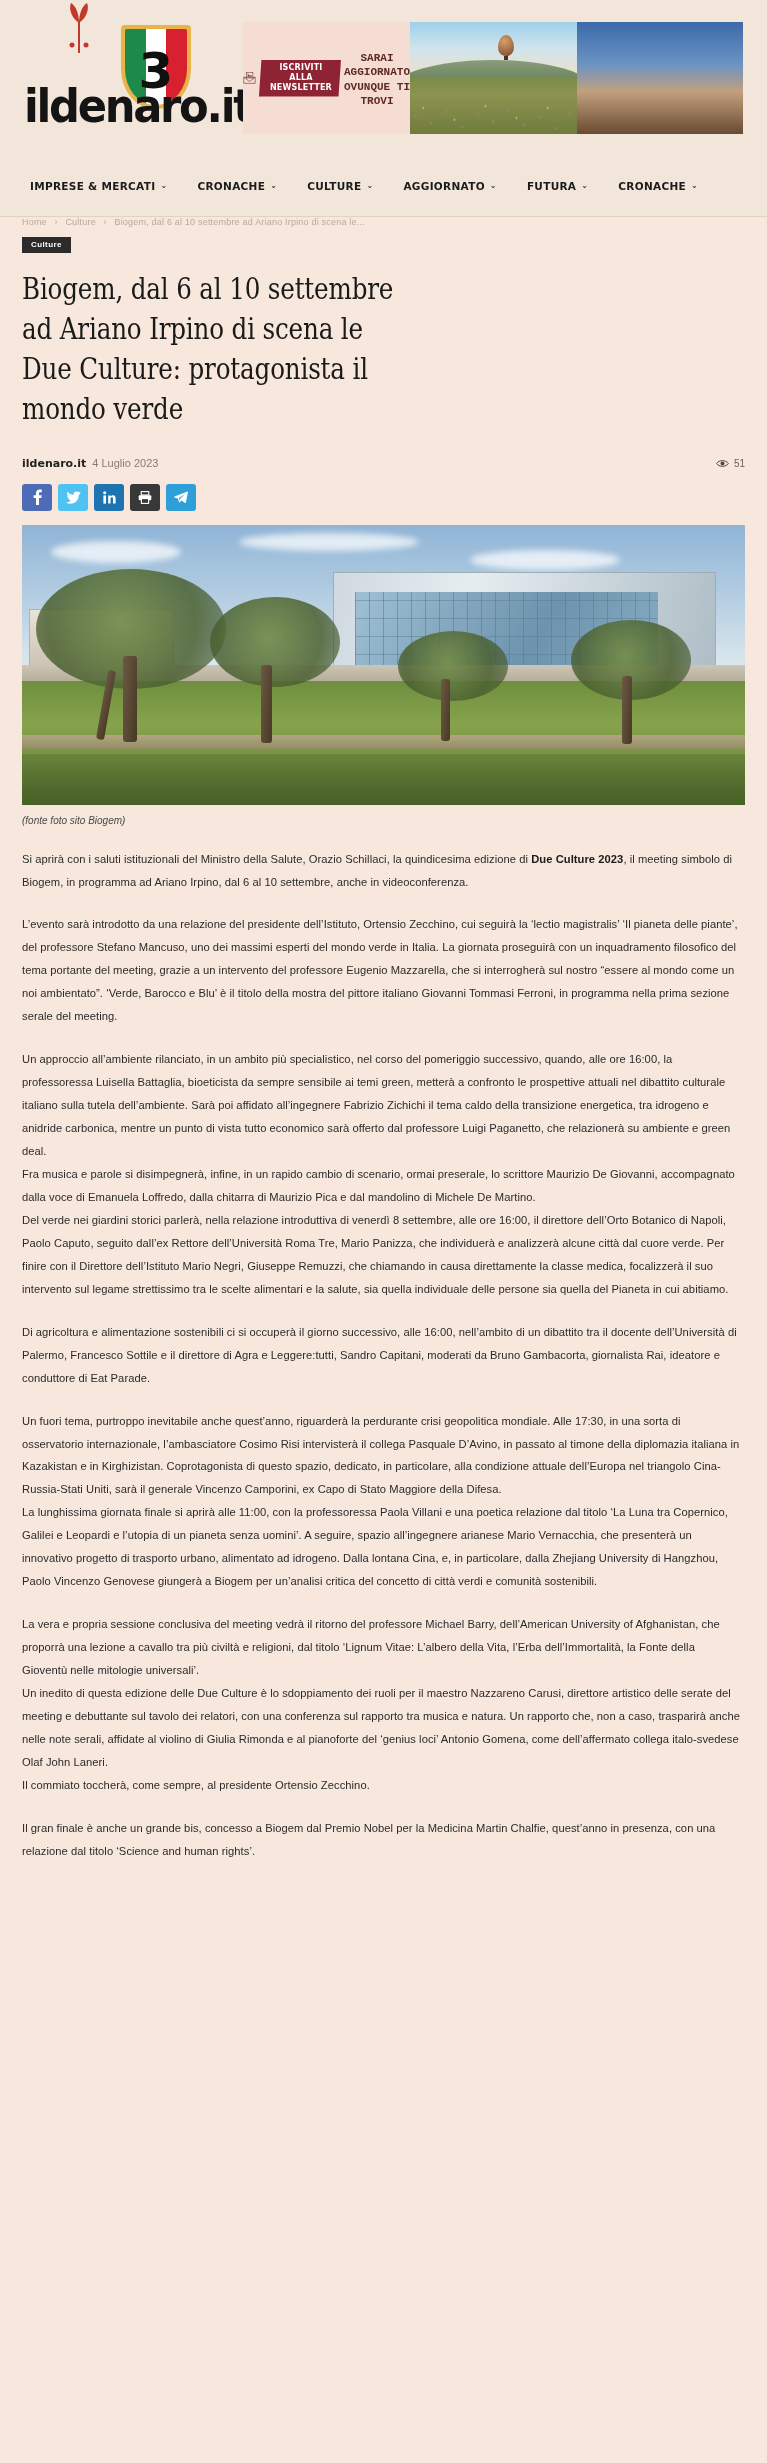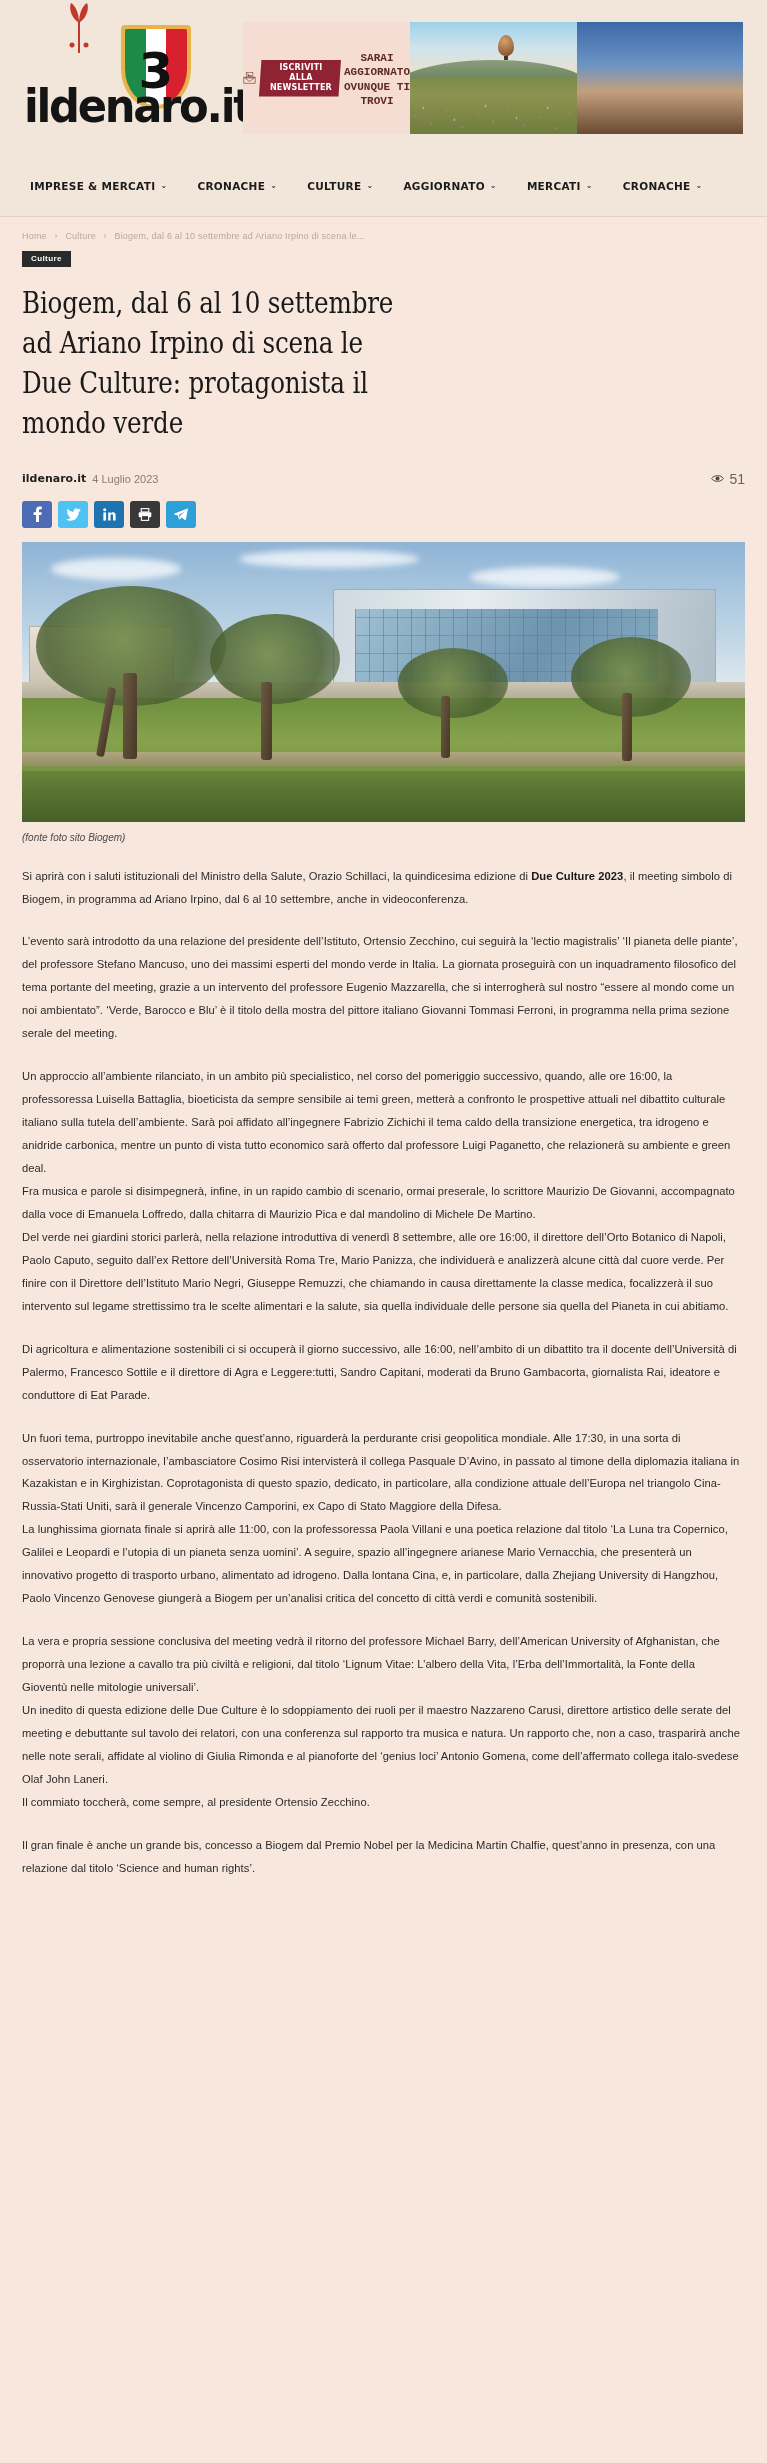--- a/index.html
+++ b/index.html
@@ -164,21 +164,20 @@
     cursor:pointer;
     white-space:nowrap;
   }
   .caret { font-size:8px; color:#333; line-height:1; }
 
   
   .content {
     padding:0 22px;
   }
   .breadcrumb {
-    margin-top:14px;
     font-size:9px;
     color:#b9a89e;
     letter-spacing:.2px;
     white-space:nowrap;
     overflow:hidden;
   }
   .breadcrumb span { color:#b9a89e; }
   .breadcrumb .sep { margin:0 5px; }
 
   .cat-badge {
@@ -215,21 +214,21 @@
   }
   .byline b {
     font-family:"DejaVu Sans", sans-serif;
     color:#222;
     font-size:11px;
     margin-right:6px;
   }
   .views {
     margin-left:auto;
     display:flex; align-items:center; gap:5px;
-    font-size:14px; color:#6d6159;
+    font-size:10px; color:#6d6159;
   }
 
   .share {
     margin-top:14px;
     display:flex; gap:6px;
   }
   .share-btn {
     width:30px; height:27px;
     border-radius:3px;
     display:flex; align-items:center; justify-content:center;
@@ -426,21 +425,21 @@
   </div>
   <div class="nav-item">
     <span>CULTURE</span>
     <span class="caret">⌄</span>
   </div>
   <div class="nav-item">
     <span>AGGIORNATO</span>
     <span class="caret">⌄</span>
   </div>
   <div class="nav-item">
-    <span>MERCATI</span>
+    <span>FUTURA</span>
     <span class="caret">⌄</span>
   </div>
   <div class="nav-item">
     <span>CRONACHE</span>
     <span class="caret">⌄</span>
   </div>
 </nav>
 
 <main class="content">
 

